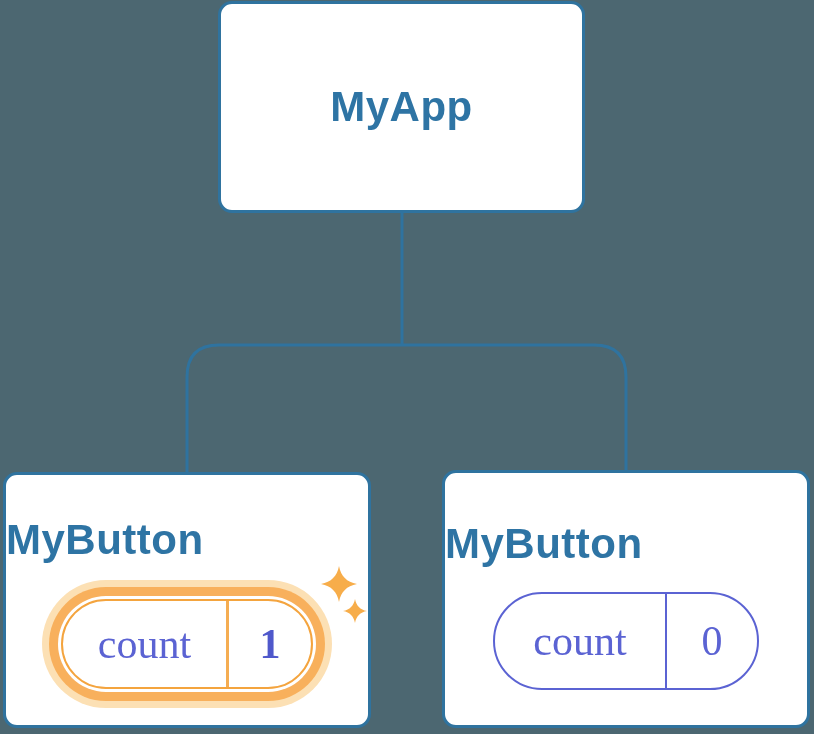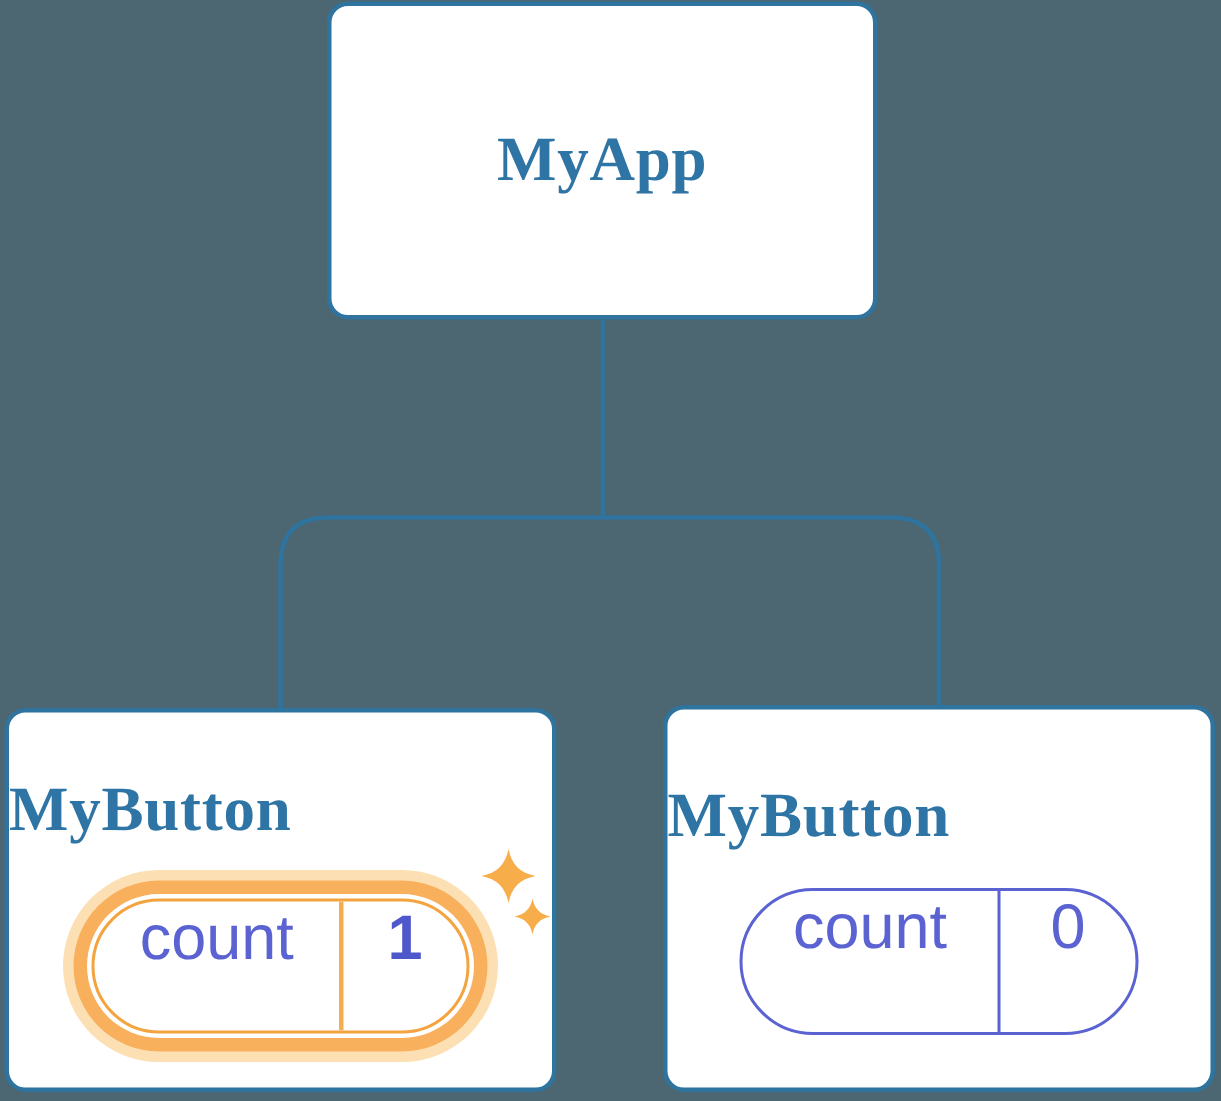--- a/index.html
+++ b/index.html
@@ -35,32 +35,31 @@
   .card.root{
     left:218px;top:1px;width:367px;height:212px;
     display:flex;align-items:center;justify-content:center;
   }
   .card.child-left{left:3px;top:472px;width:368px;height:256px;}
   .card.child-right{left:442px;top:470px;width:368px;height:258px;}
 
   .node-label{
     font-size:42px;font-weight:600;letter-spacing:.5px;
     color:var(--label-text);
-    font-family:Liberation Serif, serif;
   }
   .child-label{
     position:absolute;left:0;right:0;text-align:left;line-height:50px;
   }
   .child-left .child-label{top:40px;}
   .child-right .child-label{top:46px;}
 
   .pill{
     position:absolute;left:50%;box-sizing:border-box;
-    display:flex;align-items:flex-start;background:var(--card-bg);
-    border-radius:999px;overflow:hidden;
+    display:flex;align-items:center;background:var(--card-bg);
+    border-radius:999px;overflow:hidden;font-family:Liberation Serif, serif;
   }
   .pill.highlighted{
     top:169px;transform:translate(-50%,-50%);
     width:252px;height:90px;
     border:2px solid var(--highlight-border);
     box-shadow:0 0 0 3px #ffffff,
                0 0 0 12px var(--highlight-ring),
                0 0 0 19px var(--highlight-halo);
   }
   .pill.plain{

